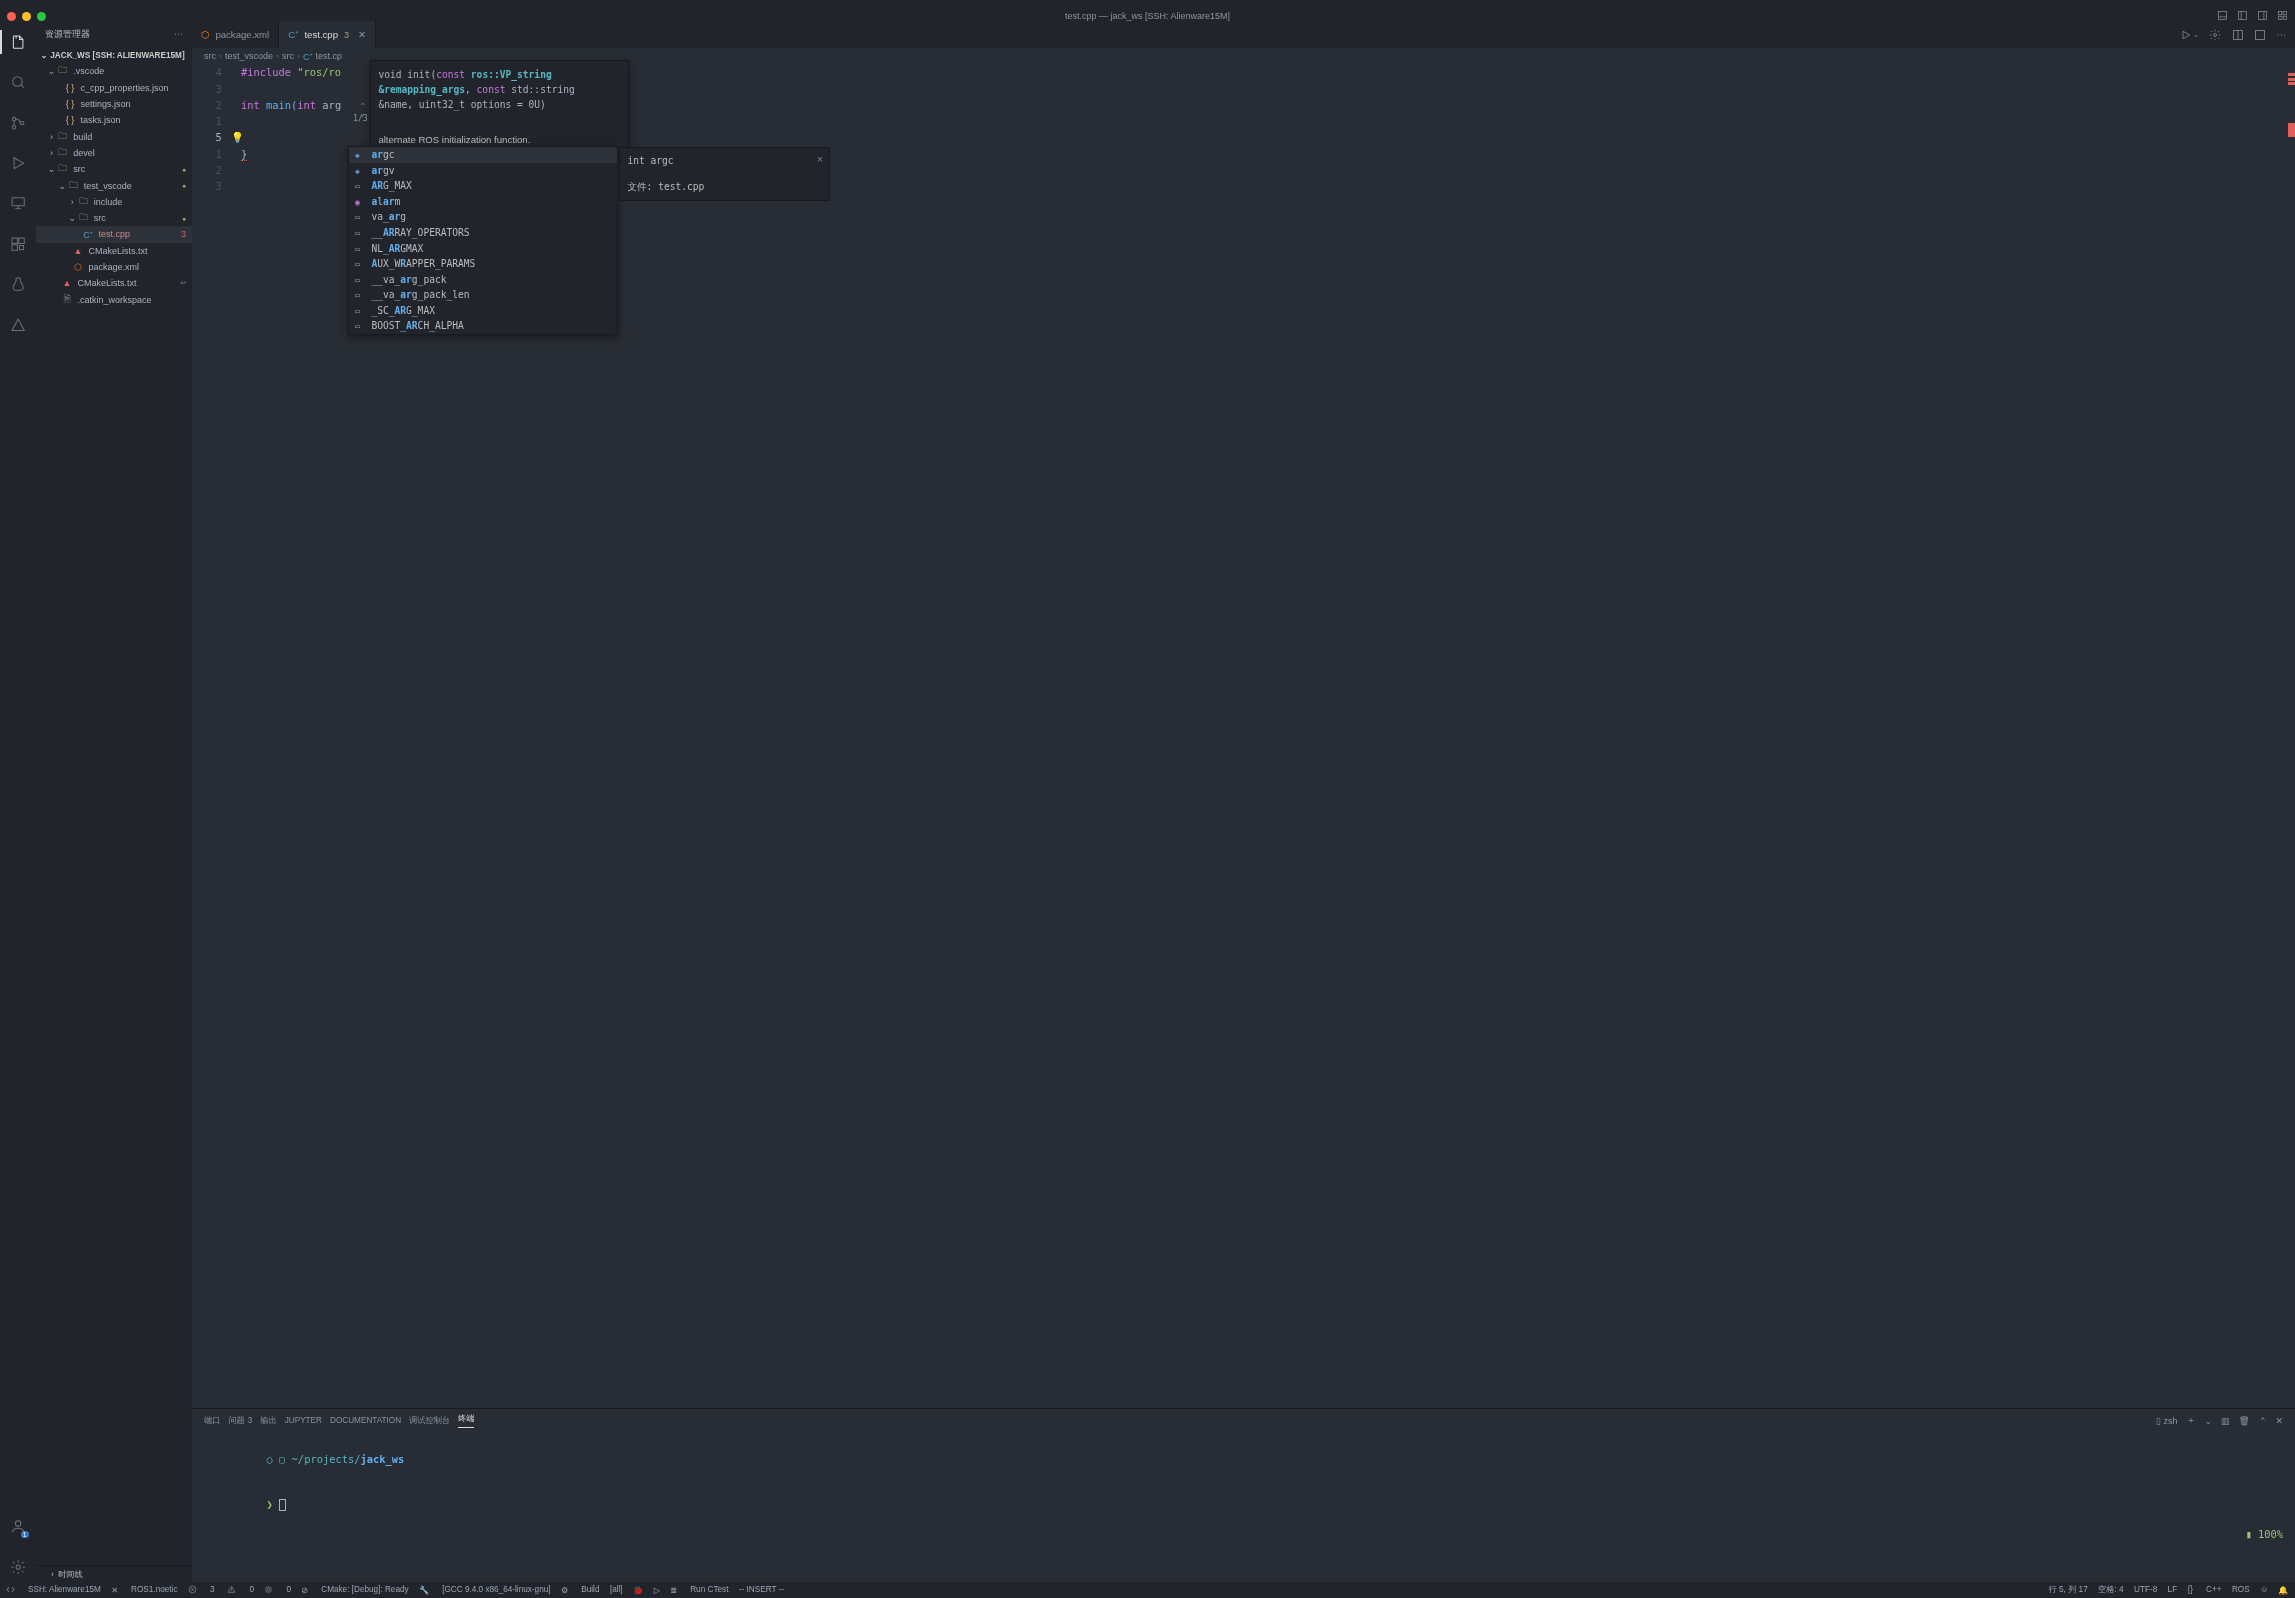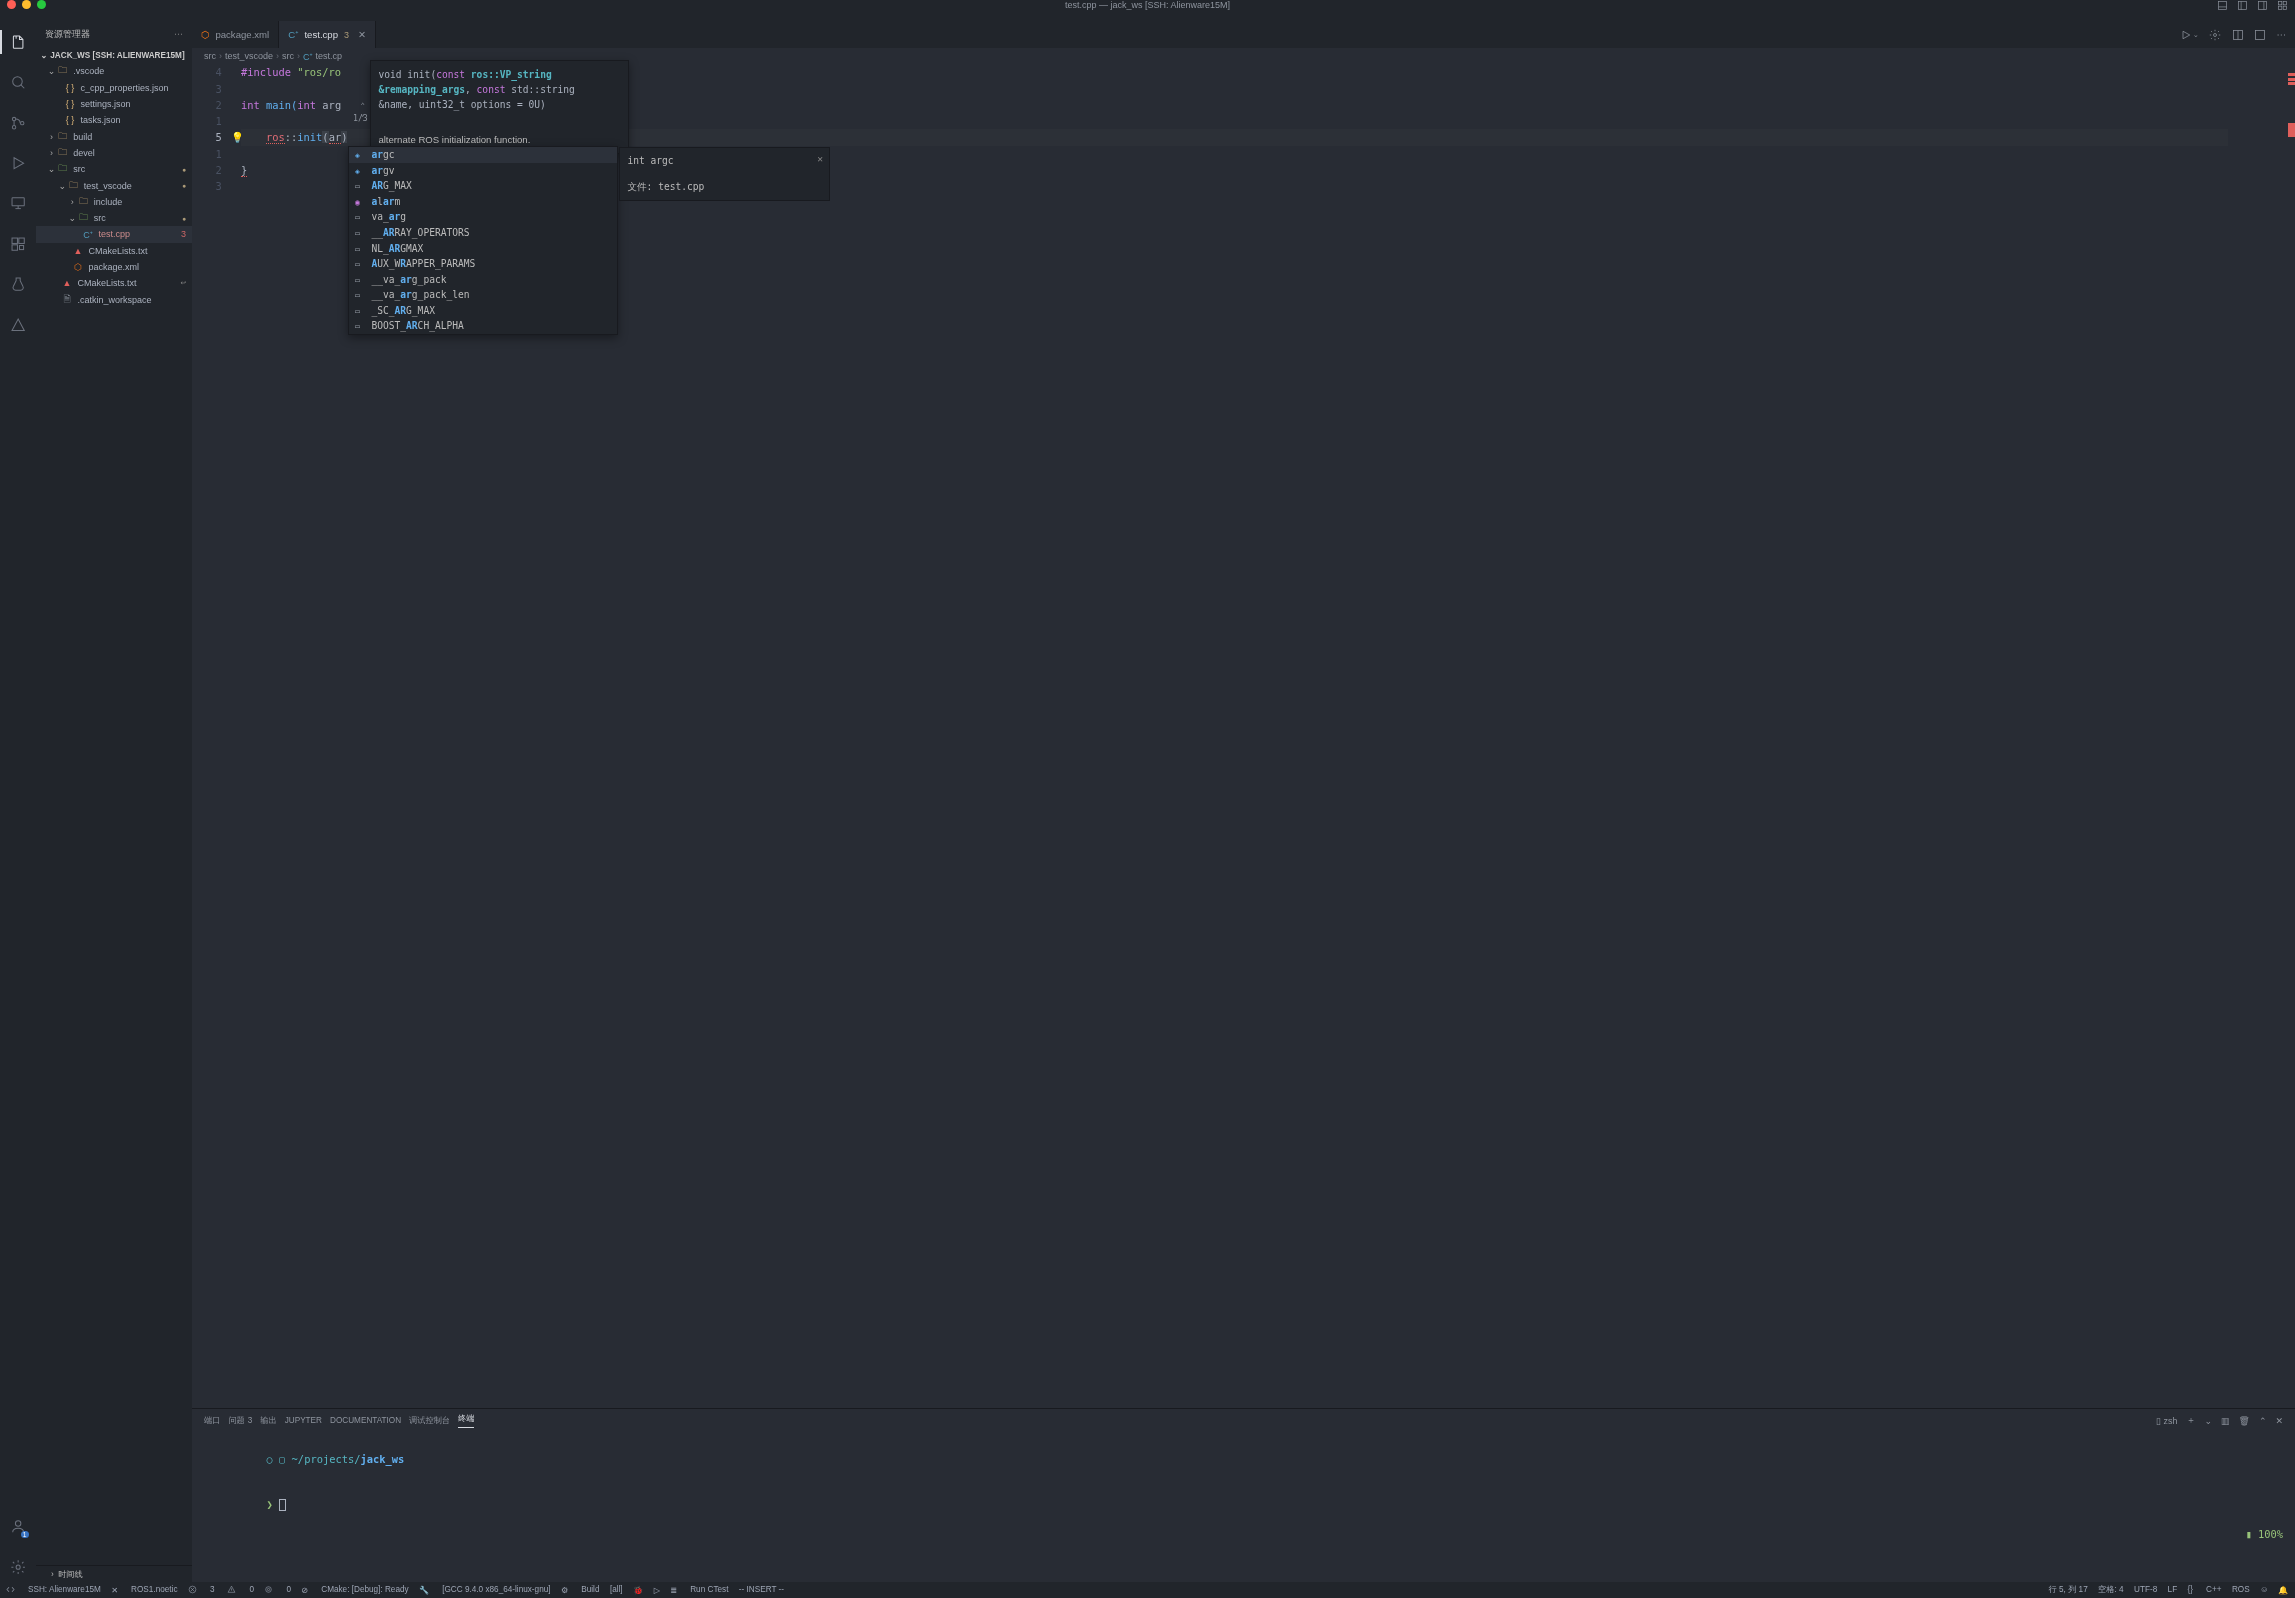--- a/index.html
+++ b/index.html
@@ -9,21 +9,21 @@
   color: #abb2bf;
   font-size: 9.6px;
   overflow: hidden;
   height: 100vh;
   width: 100vw;
 }
 .titlebar {
   height: 21px;
   background: #21252b;
   display: flex;
-  align-items: flex-start;
+  align-items: flex-end;
   padding: 0 7.4px;
   position: relative;
   gap: 26px;
 }
 .traffic-lights { display: flex; gap: 6px; }
 .traffic-lights .dot { width: 9px; height: 9px; border-radius: 50%; }
 .dot.red { background: #ff5f56; }
 .dot.yellow { background: #ffbd2e; }
 .dot.green { background: #27c93f; }
 .titlebar .title { position: absolute; left: 50%; transform: translateX(-50%); color: #8e949e; font-size: 9px; }
@@ -569,21 +569,20 @@
         <div class="ln current">5</div>
         <div class="ln">1</div>
         <div class="ln">2</div>
         <div class="ln">3</div>
       </div>
       <div class="code">
         <div class="code-line"><span class="preproc">#include </span><span class="str">"ros/ro</span></div>
         <div class="code-line"></div>
         <div class="code-line"><span class="type">int</span><span class="fn"> main(</span><span class="type">int</span><span> arg</span></div>
         <div class="code-line"></div>
-        <div class="code-line current"><span>    </span><span class="ident err-underline">ros</span><span>::</span><span class="fn">init</span><span class="paren-hl">(</span><span class="err-underline">ar</span><span class="paren-hl">)</span></div>
         <div class="code-line"></div>
         <div class="code-line"><span class="err-underline">}</span></div>
       </div>
 
       <div class="sig-help">
         <div class="arrows">
             <span>⌃</span>
             <span>⌄</span>
           </div>
         <div class="count">1/3</div>

